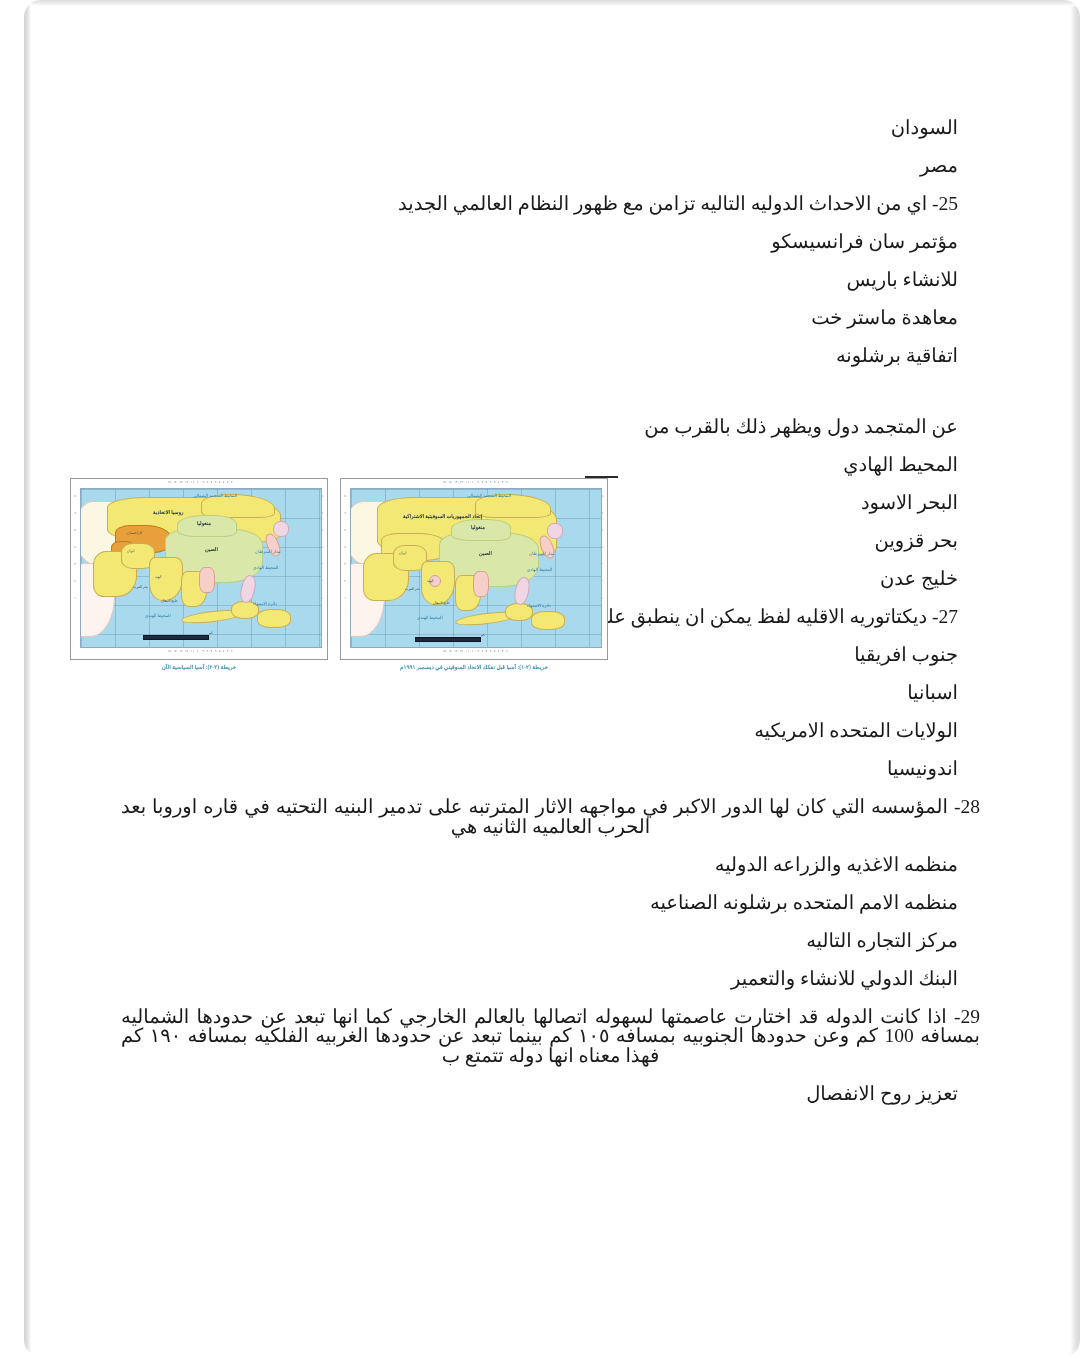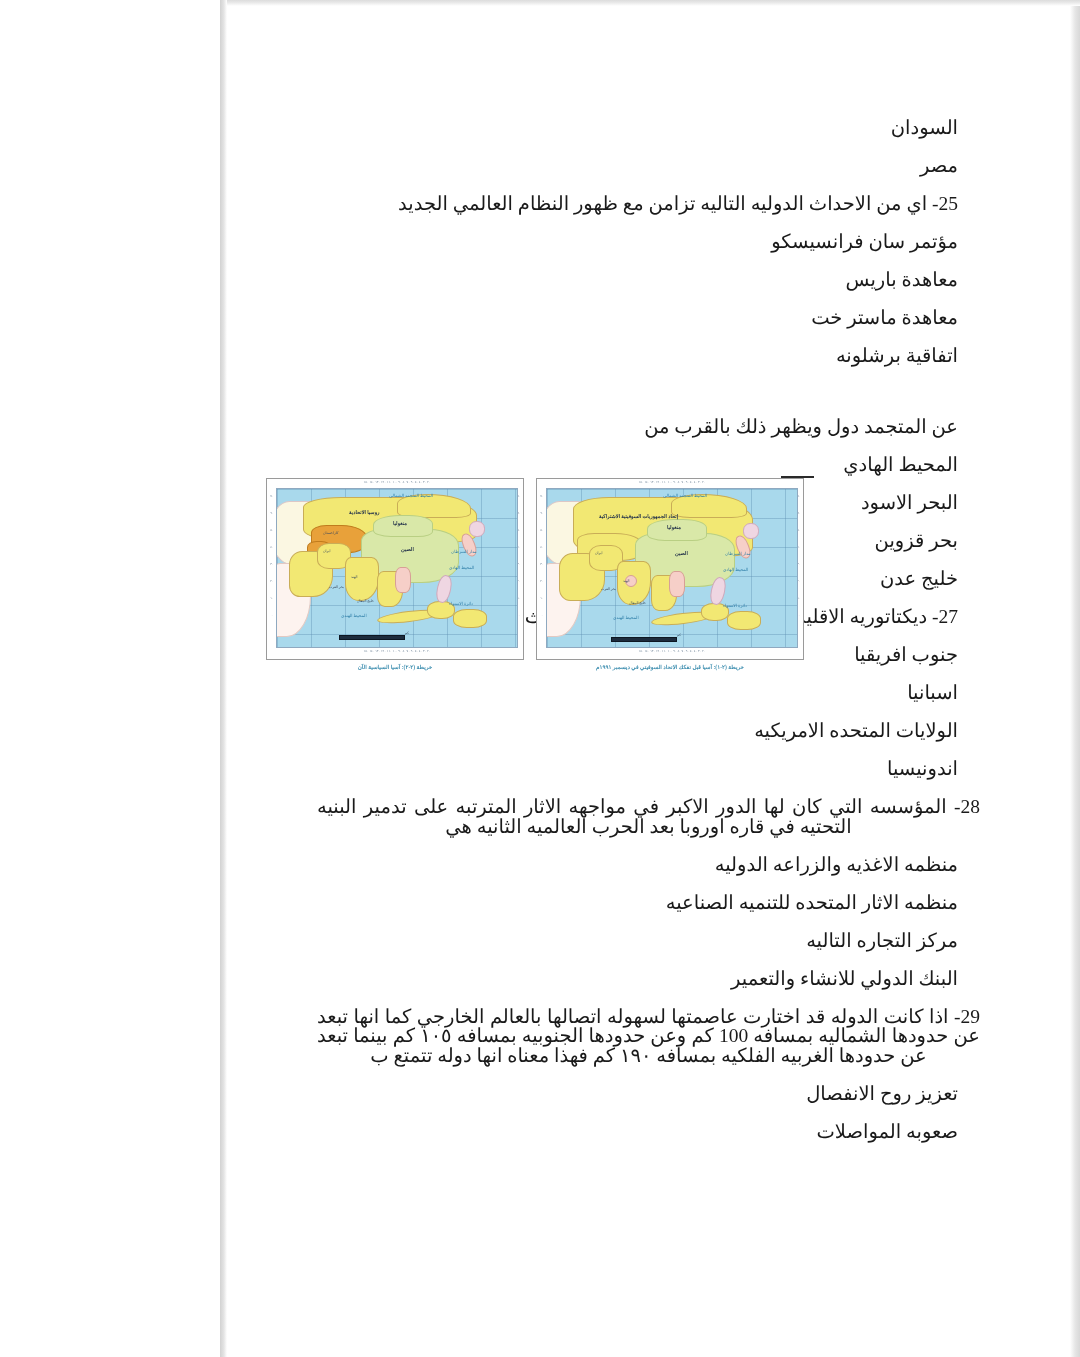--- a/index.html
+++ b/index.html
@@ -5,25 +5,26 @@
   html, body {
     margin: 0;
     padding: 0;
     background: #ffffff;
   }
   body {
     font-family: "Liberation Serif", "DejaVu Serif", serif;
   }
   .page {
     position: relative;
-    width: 860px;
+    width: 1056px;
     height: 1357px;
     background: #ffffff;
     box-sizing: border-box;
     overflow: hidden;
+    border-radius: 17px;
   }
   
   .edge-left, .edge-right, .edge-top {
     position: absolute;
     background: #dedede;
     pointer-events: none;
   }
   .edge-left  { left: 0;  top: 0; width: 7px;  height: 1357px;
                 background: linear-gradient(to left, #ffffff 0%, #e4e4e4 45%, #d2d2d2 100%); }
   .edge-right { right: 0; top: 0; width: 10px; height: 1357px;
@@ -200,21 +201,21 @@
   <div class="edge-right"></div>
   <div class="edge-top"></div>
 
   <div class="content">
 
     <div class="line opt">السودان</div>
     <div class="line opt">مصر</div>
 
     <div class="line q">25- اي من الاحداث الدوليه التاليه تزامن مع ظهور النظام العالمي الجديد</div>
     <div class="line opt">مؤتمر سان فرانسيسكو</div>
-    <div class="line opt">معاهدة باريس</div>
+    <div class="line opt">للانشاء باريس</div>
     <div class="line opt">معاهدة ماستر خت</div>
     <div class="line opt">اتفاقية برشلونه</div>
 
     <div class="gap-lg"></div>
 
     <div class="line q">عن المتجمد دول ويظهر ذلك بالقرب من</div>
     <div class="line opt">المحيط الهادي</div>
     <div class="line opt">البحر الاسود</div>
     <div class="line opt">بحر قزوين</div>
     <div class="line opt">خليج عدن</div>
@@ -222,29 +223,28 @@
     <div class="line q">27- ديكتاتوريه الاقليه لفظ يمكن ان ينطبق على ما حدث في دوله</div>
     <div class="line opt">جنوب افريقيا</div>
     <div class="line opt">اسبانيا</div>
     <div class="line opt">الولايات المتحده الامريكيه</div>
     <div class="line opt">اندونيسيا</div>
 
     <div style="margin-right:-22px;margin-left:-22px;">
       <div class="line q q-wide">28- المؤسسه التي كان لها الدور الاكبر في مواجهه الاثار المترتبه على تدمير البنيه التحتيه في قاره اوروبا بعد الحرب العالميه الثانيه هي</div>
     </div>
     <div class="line opt">منظمه الاغذيه والزراعه الدوليه</div>
-    <div class="line opt">منظمه الاثار المتحده للتنميه الصناعيه</div>
+    <div class="line opt">منظمه الامم المتحده برشلونه الصناعيه</div>
     <div class="line opt">مركز التجاره التاليه</div>
     <div class="line opt">البنك الدولي للانشاء والتعمير</div>
 
     <div style="margin-right:-22px;margin-left:-22px;">
       <div class="line q q-wide">29- اذا كانت الدوله قد اختارت عاصمتها لسهوله اتصالها بالعالم الخارجي كما انها تبعد عن حدودها الشماليه بمسافه 100 كم وعن حدودها الجنوبيه بمسافه ١٠٥ كم بينما تبعد عن حدودها الغربيه الفلكيه بمسافه ١٩٠ كم فهذا معناه انها دوله تتمتع ب</div>
     </div>
     <div class="line opt">تعزيز روح الانفصال</div>
-    <div class="line opt">صعوبه المواصلات</div>
 
   </div>
 
   <div class="maps-band">
 
     <div class="rule-mark"></div>
 
     <div class="map-fig m1">
       <div class="map-frame">
 

